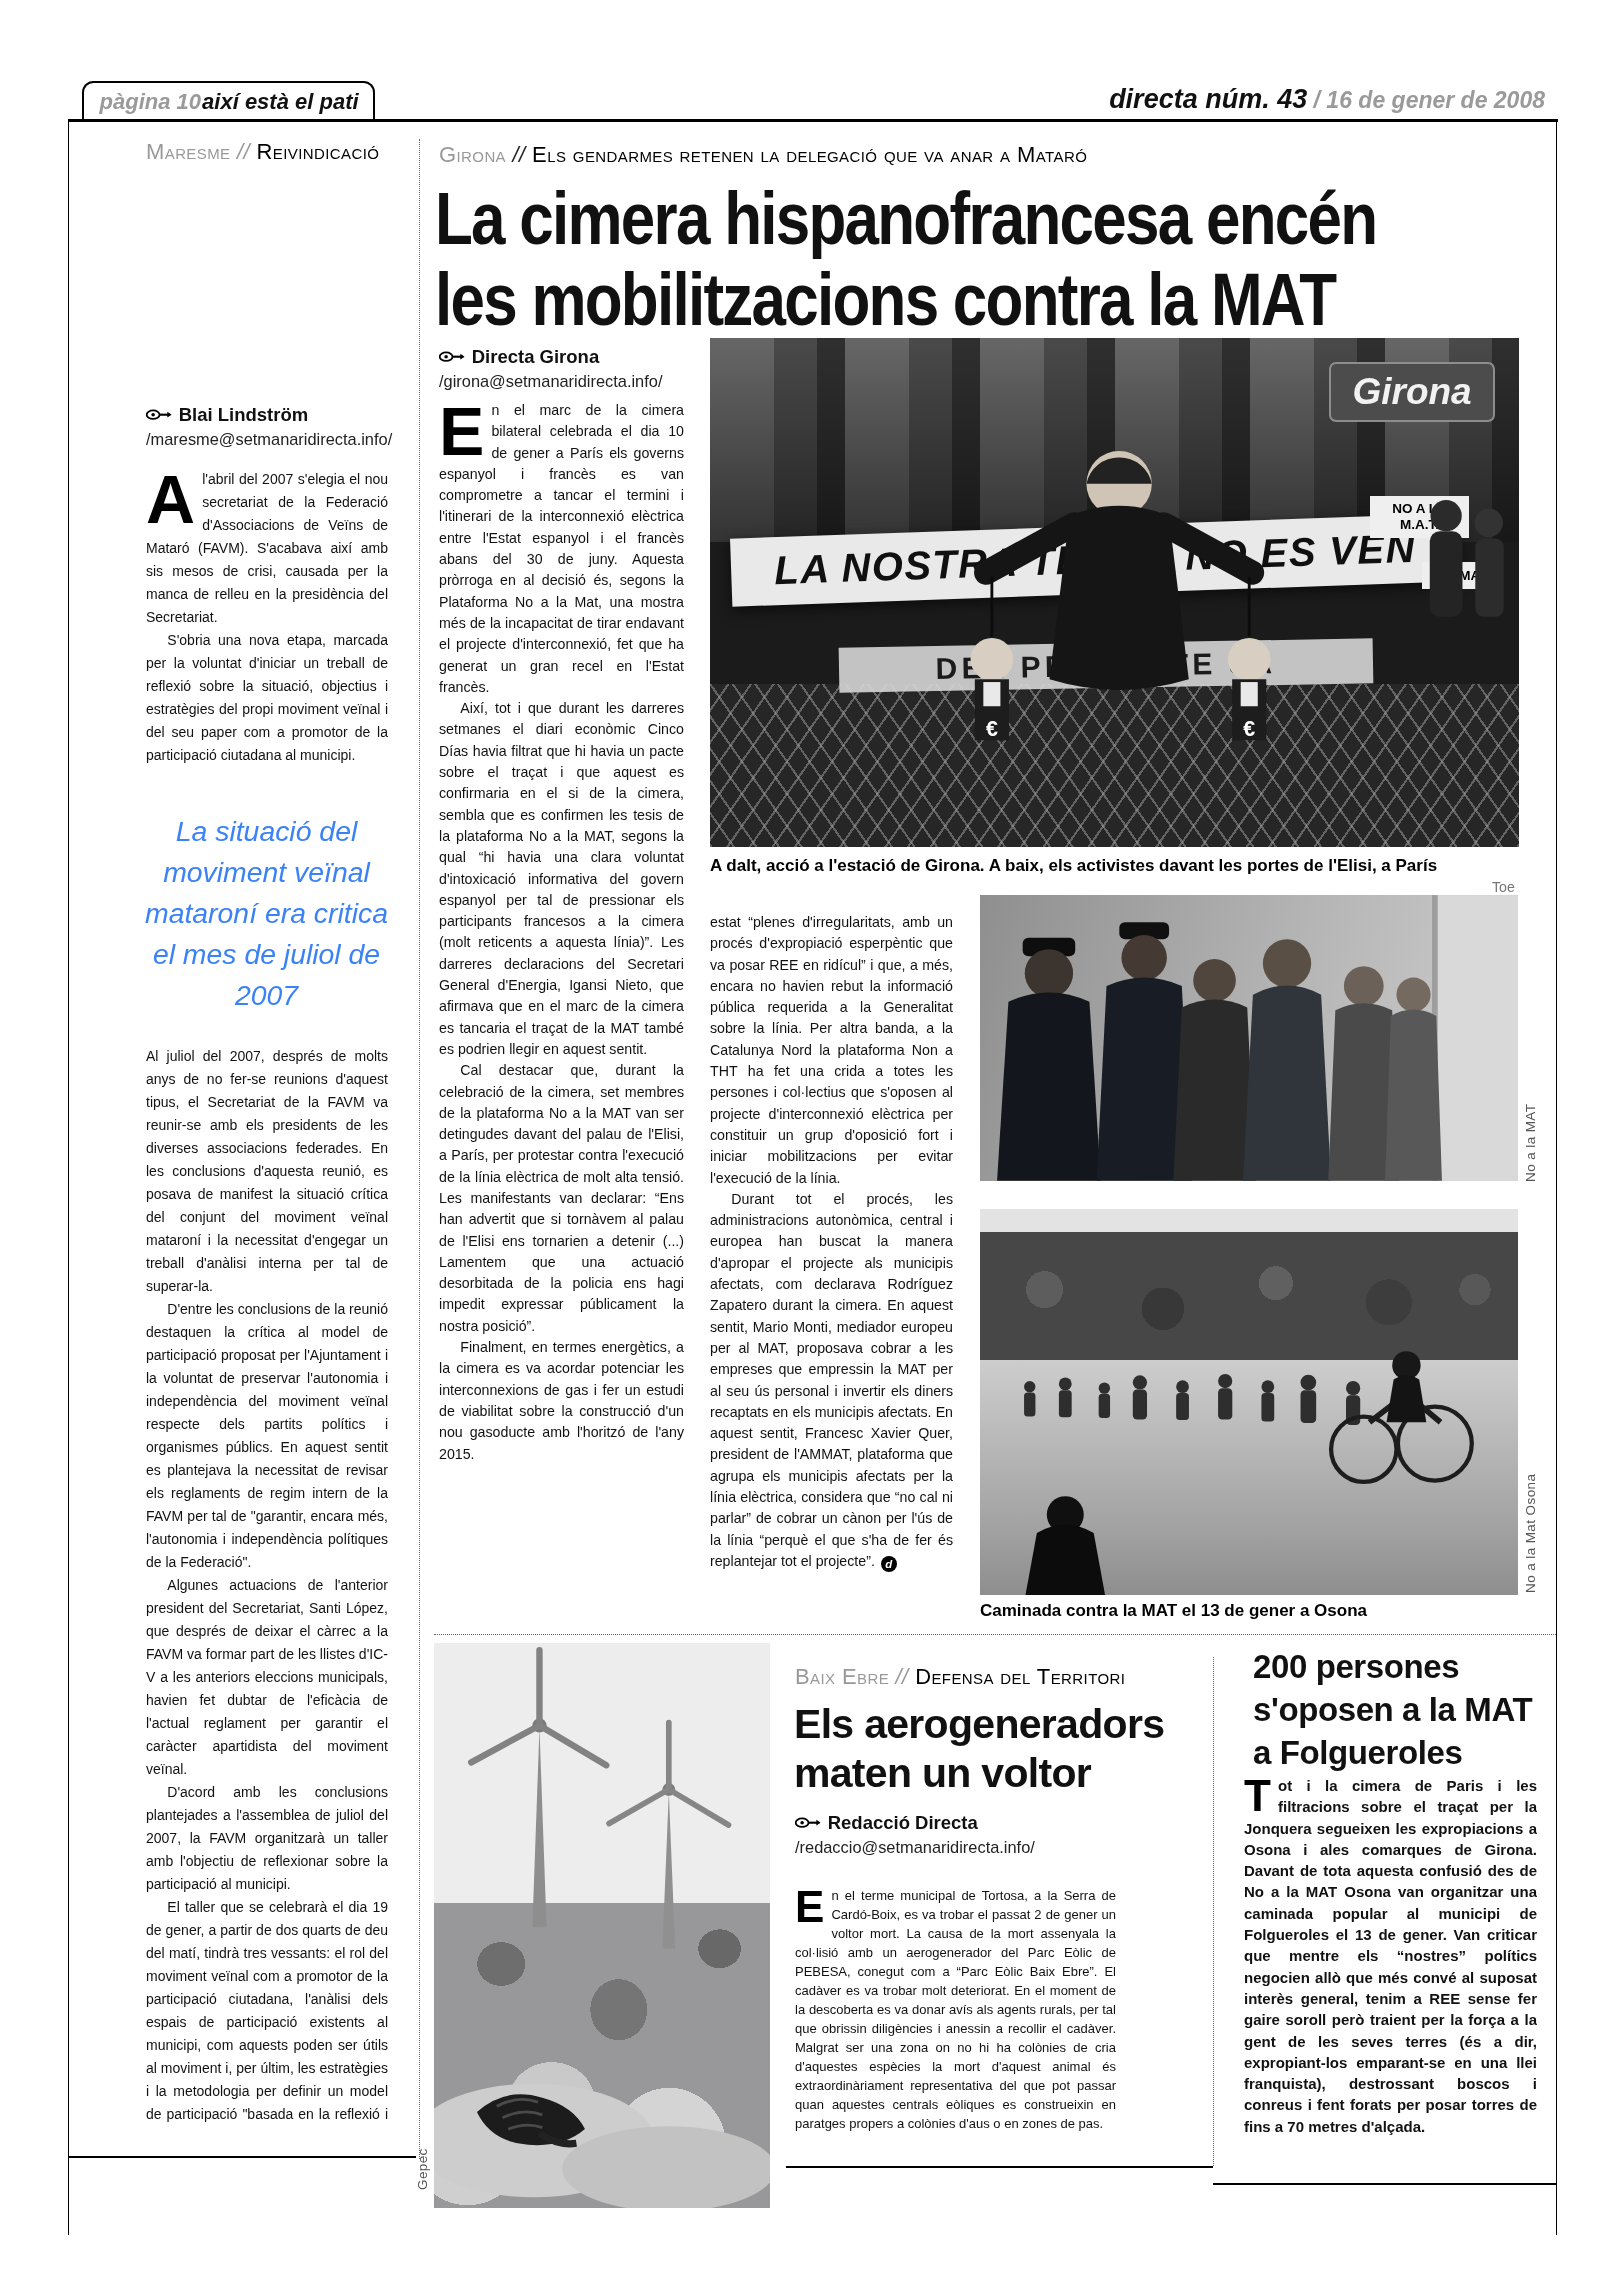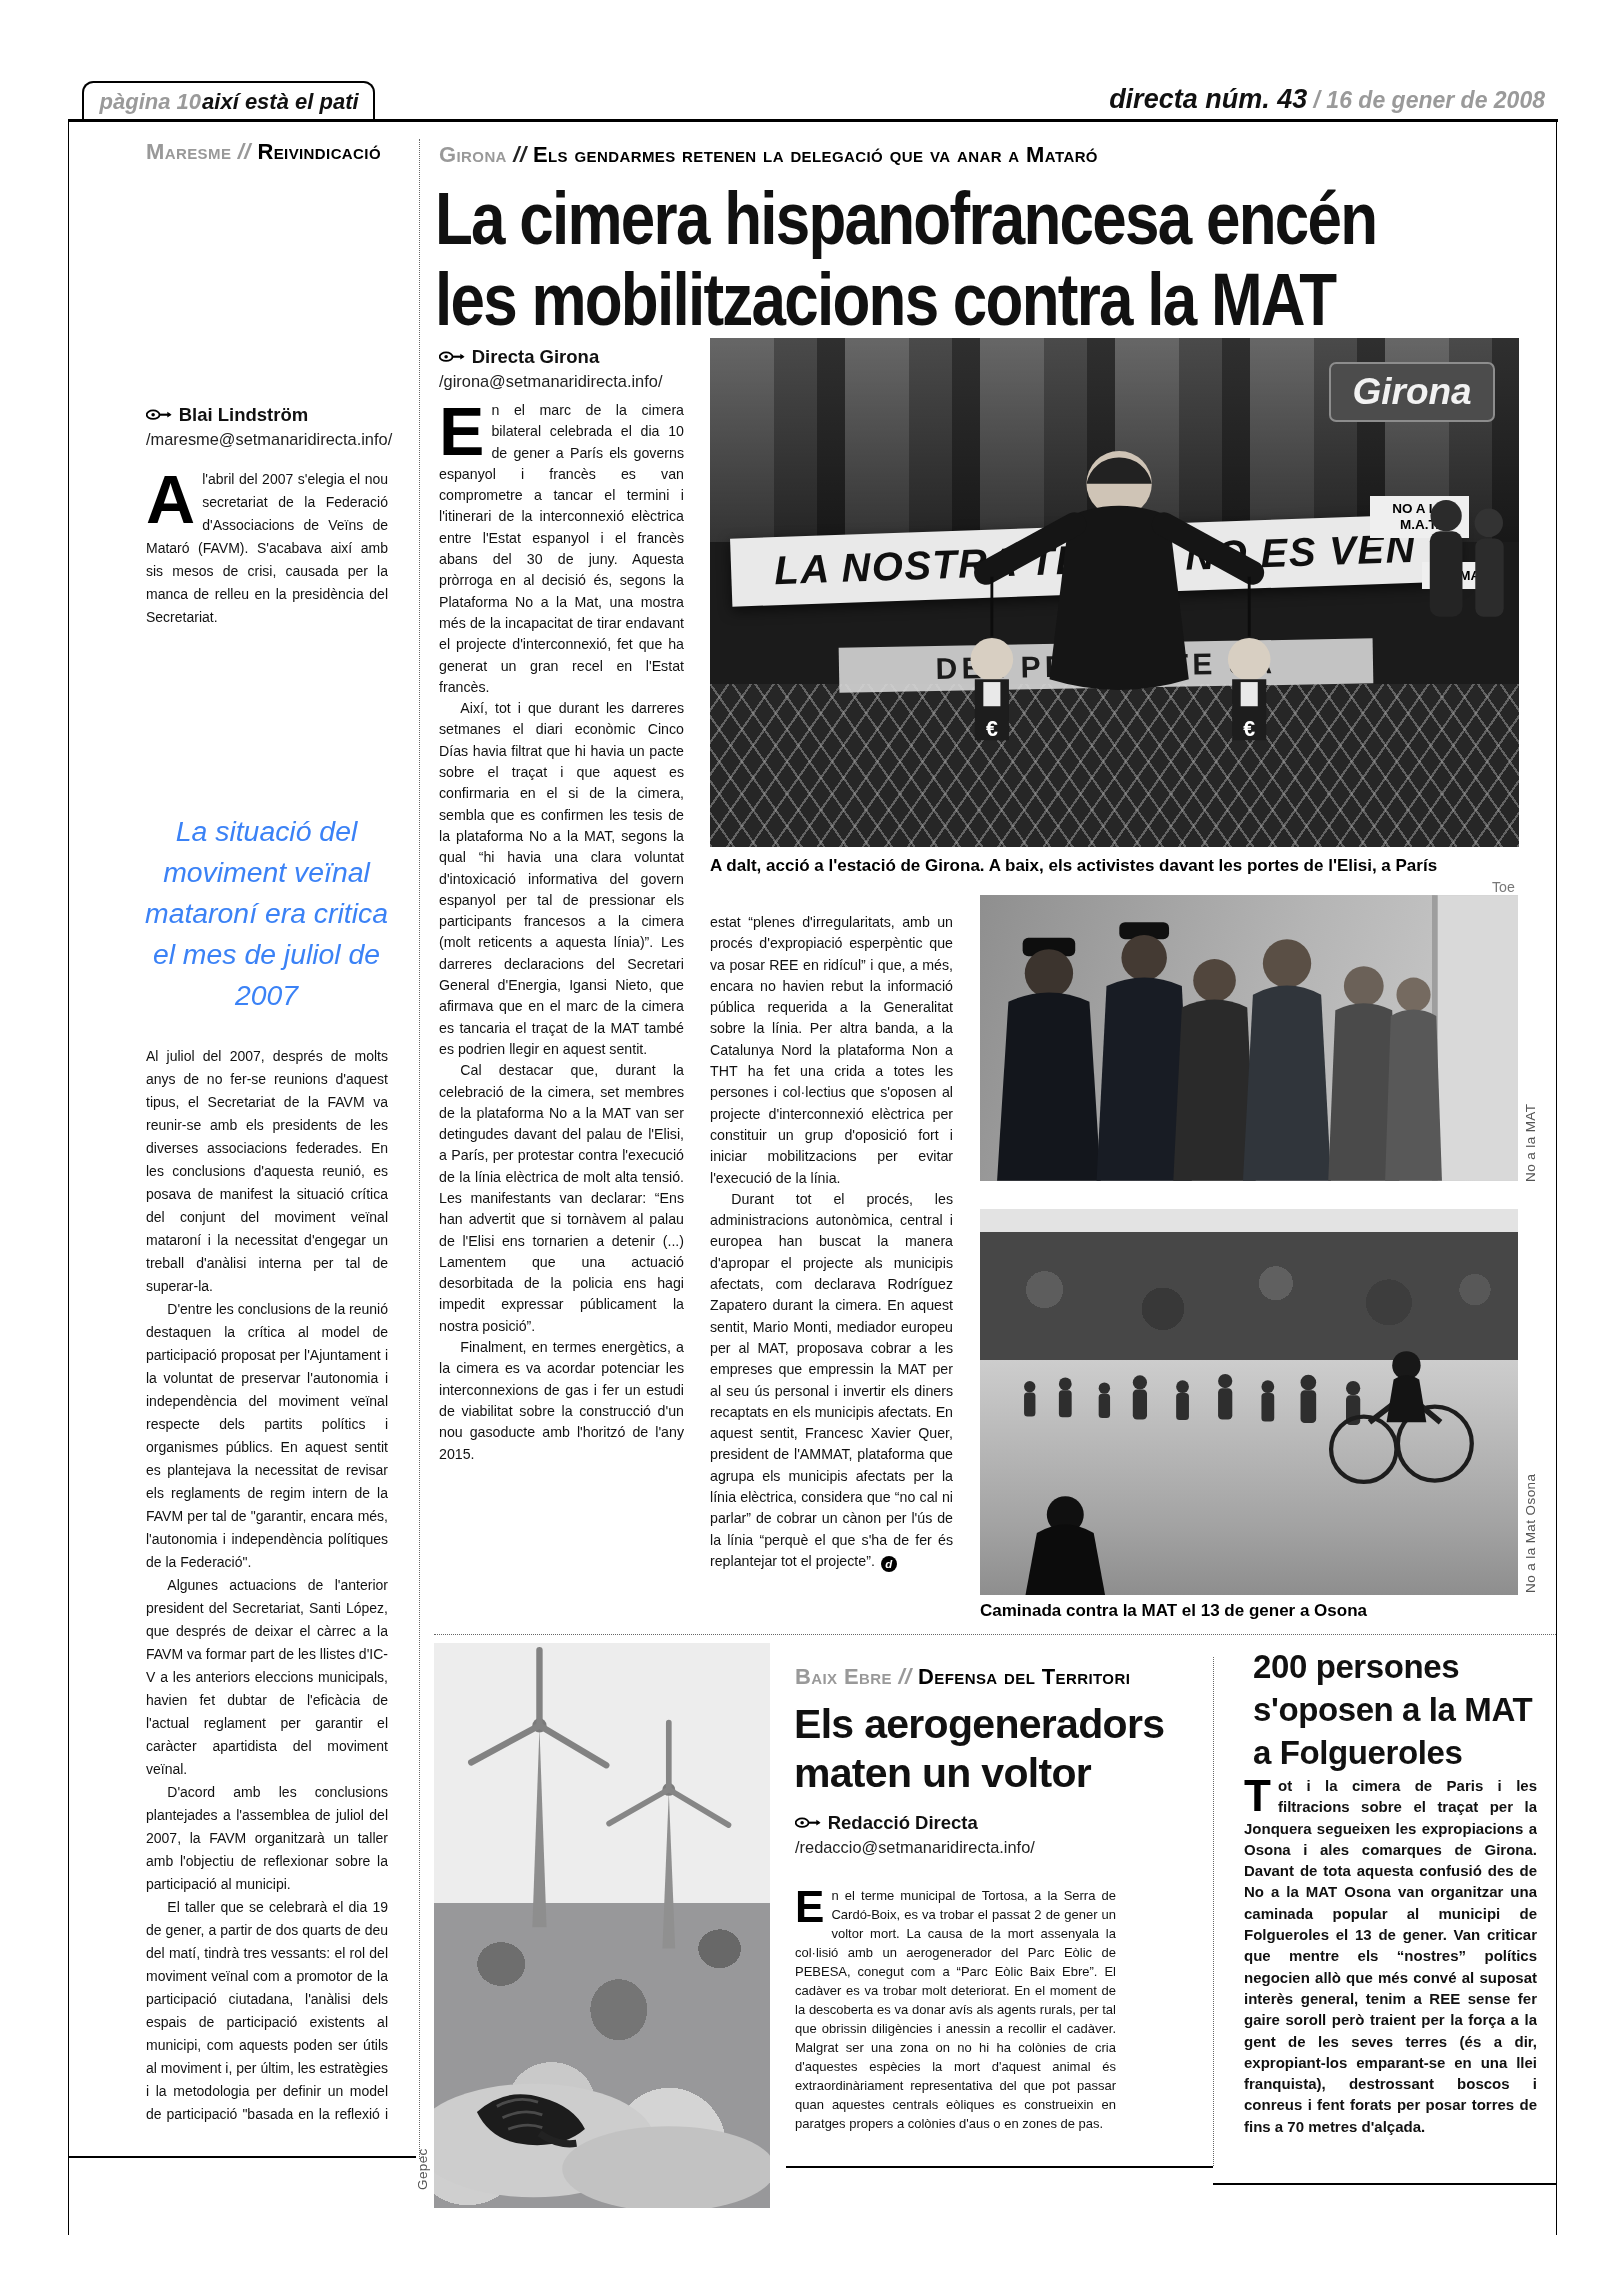--- a/index.html
+++ b/index.html
@@ -12,21 +12,21 @@
   .dot-h{position:absolute;border-top:1.4px dotted #666;}
   
   .tab{position:absolute;left:82px;top:81px;width:293px;height:40px;border:2.8px solid #000;
        border-bottom:none;border-radius:11.4px 11.4px 0 0;display:flex;align-items:center;
        padding-left:15.6px;box-sizing:border-box;font-style:italic;font-weight:bold;font-size:22px;}
   .tab .pg{color:#9a9a9a;margin-right:1px;}
   .masthead{position:absolute;right:78px;top:84px;font-style:italic;font-weight:bold;
             font-size:27px;white-space:nowrap;}
   .masthead .date{color:#9a9a9a;font-size:23px;font-weight:bold;}
   
-  .kicker{font-variant:small-caps;font-weight:bold;letter-spacing:0.4px;font-size:22px;white-space:nowrap;}
+  .kicker{font-variant:small-caps;font-weight:normal;letter-spacing:0.4px;font-size:22px;white-space:nowrap;}
   .kicker .loc{color:#999;}
   .kicker .sep{color:#999;font-style:italic;}
   .kicker .sep.dark{color:#222;}
   .kicker .topic{color:#000;}
   
   .title-m{position:absolute;left:146px;top:168px;width:228px;font-size:31px;line-height:35px;
            font-weight:bold;letter-spacing:-0.4px;}
   .headline{position:absolute;left:435px;top:178px;width:1355px;transform:scaleX(.826);
             transform-origin:0 0;font-size:75px;line-height:81px;font-weight:bold;
             letter-spacing:-2.1px;white-space:nowrap;}
@@ -140,20 +140,21 @@
             <path d="M19 8 L34 8" stroke="#000" stroke-width="3"></path>
             <path d="M30 4 L36 8 L30 12 Z" fill="#000"></path>
           </svg>
       </span>
       <span>Blai Lindström</span>
     </div>
     <div class="mail">/maresme@setmanaridirecta.info/</div>
   </div>
   <div class="body b-maresme">
       <p class="para"><span class="dropcap dc3">A</span>l'abril del 2007 s'elegia el nou secretariat de la Federació d'Associacions de Veïns de Mataró (FAVM). S'acabava així amb sis mesos de crisi, causada per la manca de relleu en la presidència del Secretariat.</p>
+      <p class="para">S'obria una nova etapa, marcada per la voluntat d'iniciar un treball de reflexió sobre la situació, objectius i estratègies del propi moviment veïnal i del seu paper com a promotor de la participació ciutadana al municipi.</p>
     </div>
   <div class="pullquote">La situació del moviment veïnal mataroní era critica el mes de juliol de 2007</div>
   <div class="body b-maresme2">
       <p class="para">Al juliol del 2007, després de molts anys de no fer-se reunions d'aquest tipus, el Secretariat de la FAVM va reunir-se amb els presidents de les diverses associacions federades. En les conclusions d'aquesta reunió, es posava de manifest la situació crítica del conjunt del moviment veïnal mataroní i la necessitat d'engegar un treball d'anàlisi interna per tal de superar-la.</p>
       <p class="para">D'entre les conclusions de la reunió destaquen la crítica al model de participació proposat per l'Ajuntament i la voluntat de preservar l'autonomia i independència del moviment veïnal respecte dels partits polítics i organismes públics. En aquest sentit es plantejava la necessitat de revisar els reglaments de regim intern de la FAVM per tal de "garantir, encara més, l'autonomia i independència polítiques de la Federació".</p>
       <p class="para">Algunes actuacions de l'anterior president del Secretariat, Santi López, que després de deixar el càrrec a la FAVM va formar part de les llistes d'IC-V a les anteriors eleccions municipals, havien fet dubtar de l'eficàcia de l'actual reglament per garantir el caràcter apartidista del moviment veïnal.</p>
       <p class="para">D'acord amb les conclusions plantejades a l'assemblea de juliol del 2007, la FAVM organitzarà un taller amb l'objectiu de reflexionar sobre la participació al municipi.</p>
       <p class="para">El taller que se celebrarà el dia 19 de gener, a partir de dos quarts de deu del matí, tindrà tres vessants: el rol del moviment veïnal com a promotor de la participació ciutadana, l'anàlisi dels espais de participació existents al municipi, com aquests poden ser útils al moviment i, per últim, les estratègies i la metodologia per definir un model de participació "basada en la reflexió i deliberació".<span class="endmark">d</span></p>
     </div>
 

